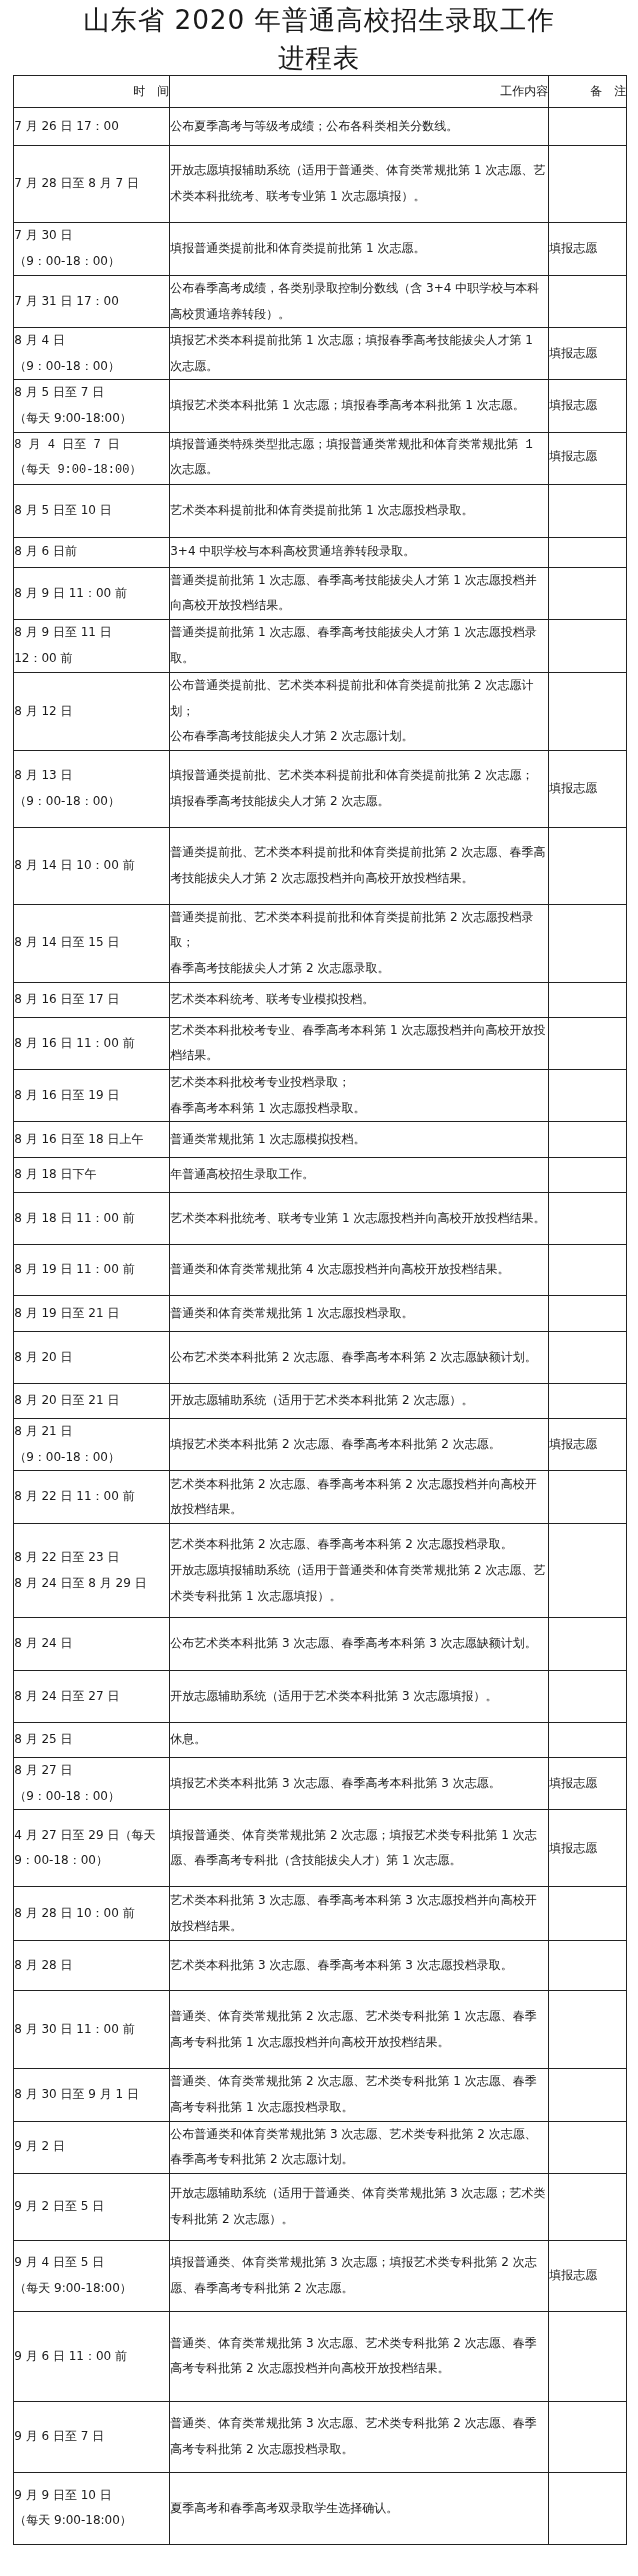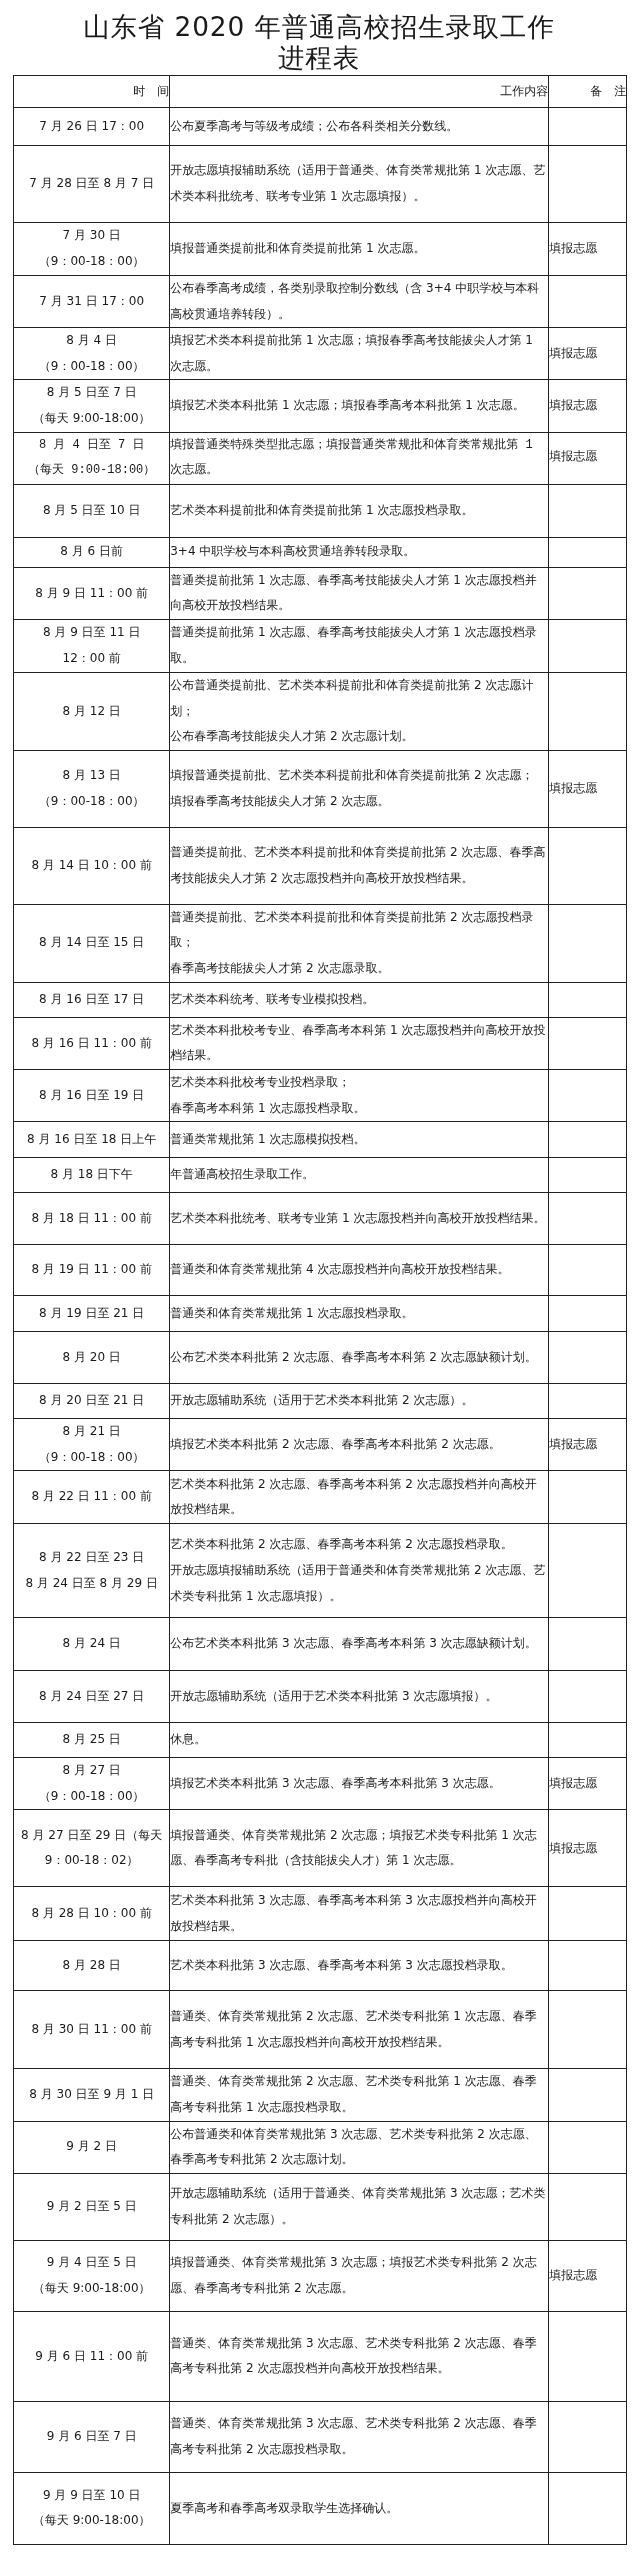--- a/index.html
+++ b/index.html
@@ -13,21 +13,21 @@
   }
   .title {
     position: absolute;
     left: 0; width: 638px;
     text-align: center;
     font-size: 26.4px;
     line-height: 32px;
     color: #1a1a1a;
     letter-spacing: 0.9px;
   }
-  .title.l1 { top: 11px; }
+  .title.l1 { top: 4px; }
   .title.l2 { top: 42px; }
   table.schedule {
     position: absolute;
     left: 13.2px;
     top: 75px;
     width: 613px;
     border-collapse: collapse;
     table-layout: fixed;
   }
   table.schedule td, table.schedule th {
@@ -36,21 +36,21 @@
     line-height: 25.6px;
     font-weight: normal;
     color: #1a1a1a;
     vertical-align: middle;
     padding: 0;
   }
   col.c-time { width: 156px; }
   col.c-content { width: 379px; }
   col.c-note { width: 78px; }
   th { text-align: right; height: 31px; font-size: 12.3px; }
-  td.time { text-align: center; padding: 0 2.6px; }
+  td.time { padding: 0 2.6px; }
   td.content { text-align: left; padding: 0 5.3px 0 7px; }
   td.note { text-align: left; font-size: 12.3px; }
   .line { display: block; }
 </style>
 </head>
 <body>
 
 <div class="title l1">山东省 2020 年普通高校招生录取工作</div>
 <div class="title l2">进程表</div>
 
@@ -365,21 +365,21 @@
           <span class="line">8 月 27 日</span>
           <span class="line">（9：00-18：00）</span>
         </td>
         <td class="content">
           <span class="line">填报艺术类本科批第 3 次志愿、春季高考本科批第 3 次志愿。</span>
         </td>
         <td class="note">填报志愿</td>
       </tr>
       <tr style="height: 77px;">
         <td class="time">
-          <span class="line">8 月 27 日至 29 日（每天 9：00-18：02）</span>
+          <span class="line">4 月 27 日至 29 日（每天 9：00-18：00）</span>
         </td>
         <td class="content">
           <span class="line">填报普通类、体育类常规批第 2 次志愿；填报艺术类专科批第 1 次志愿、春季高考专科批（含技能拔尖人才）第 1 次志愿。</span>
         </td>
         <td class="note">填报志愿</td>
       </tr>
       <tr style="height: 54px;">
         <td class="time">
           <span class="line">8 月 28 日 10：00 前</span>
         </td>

